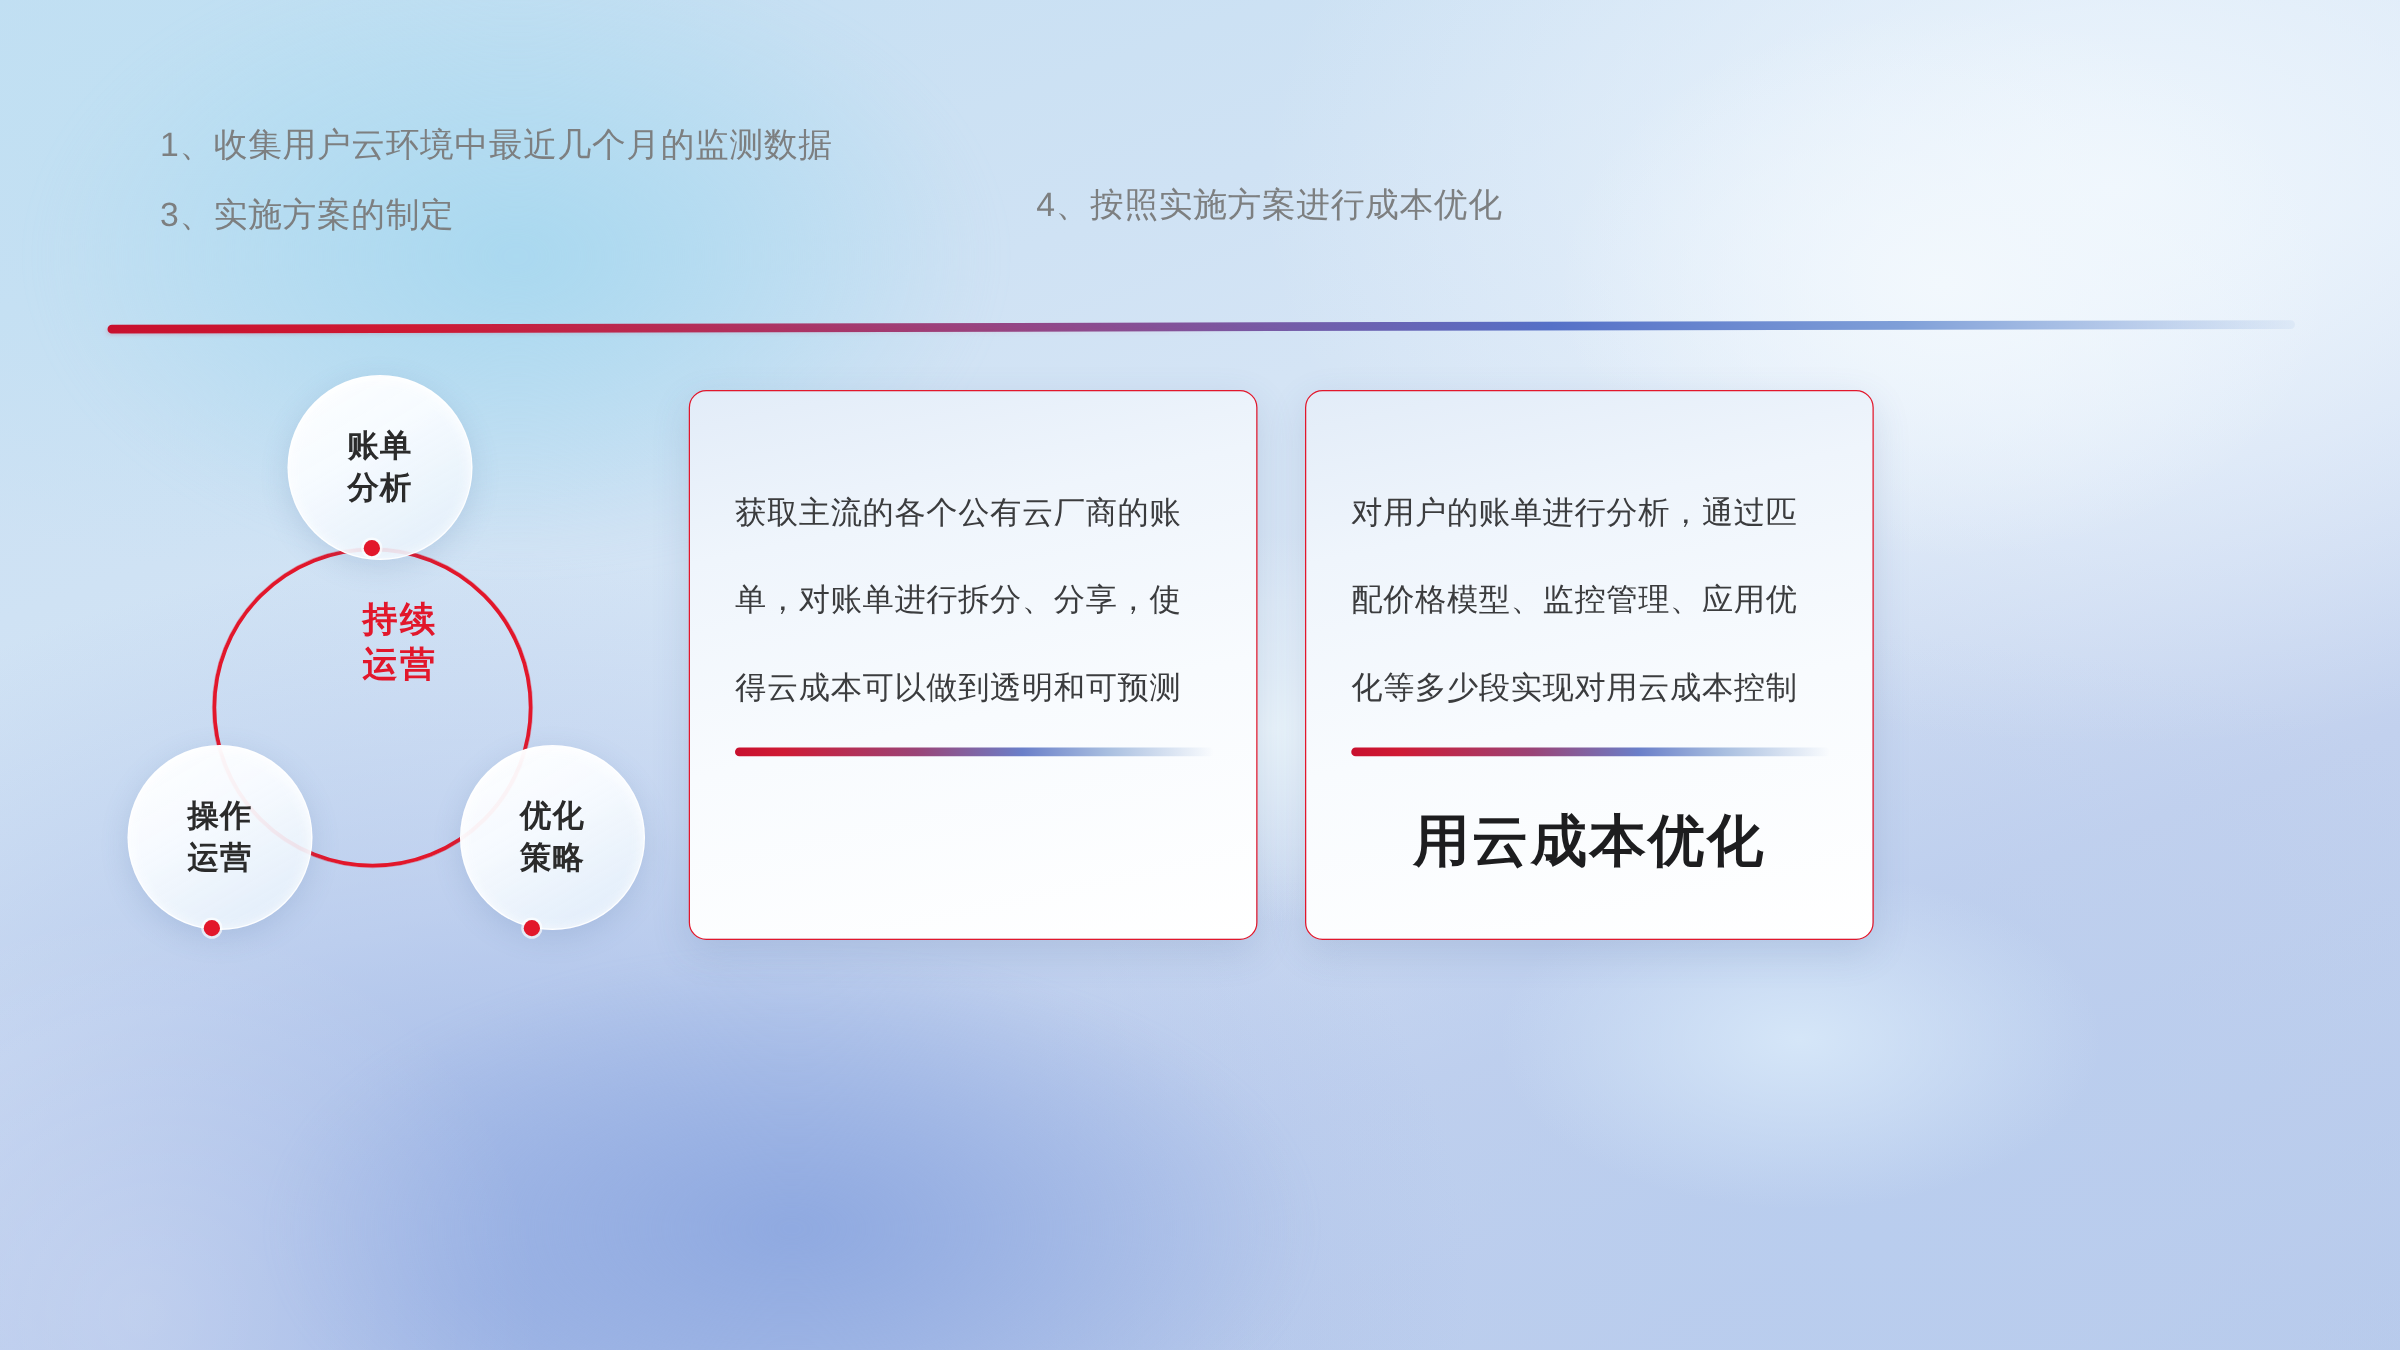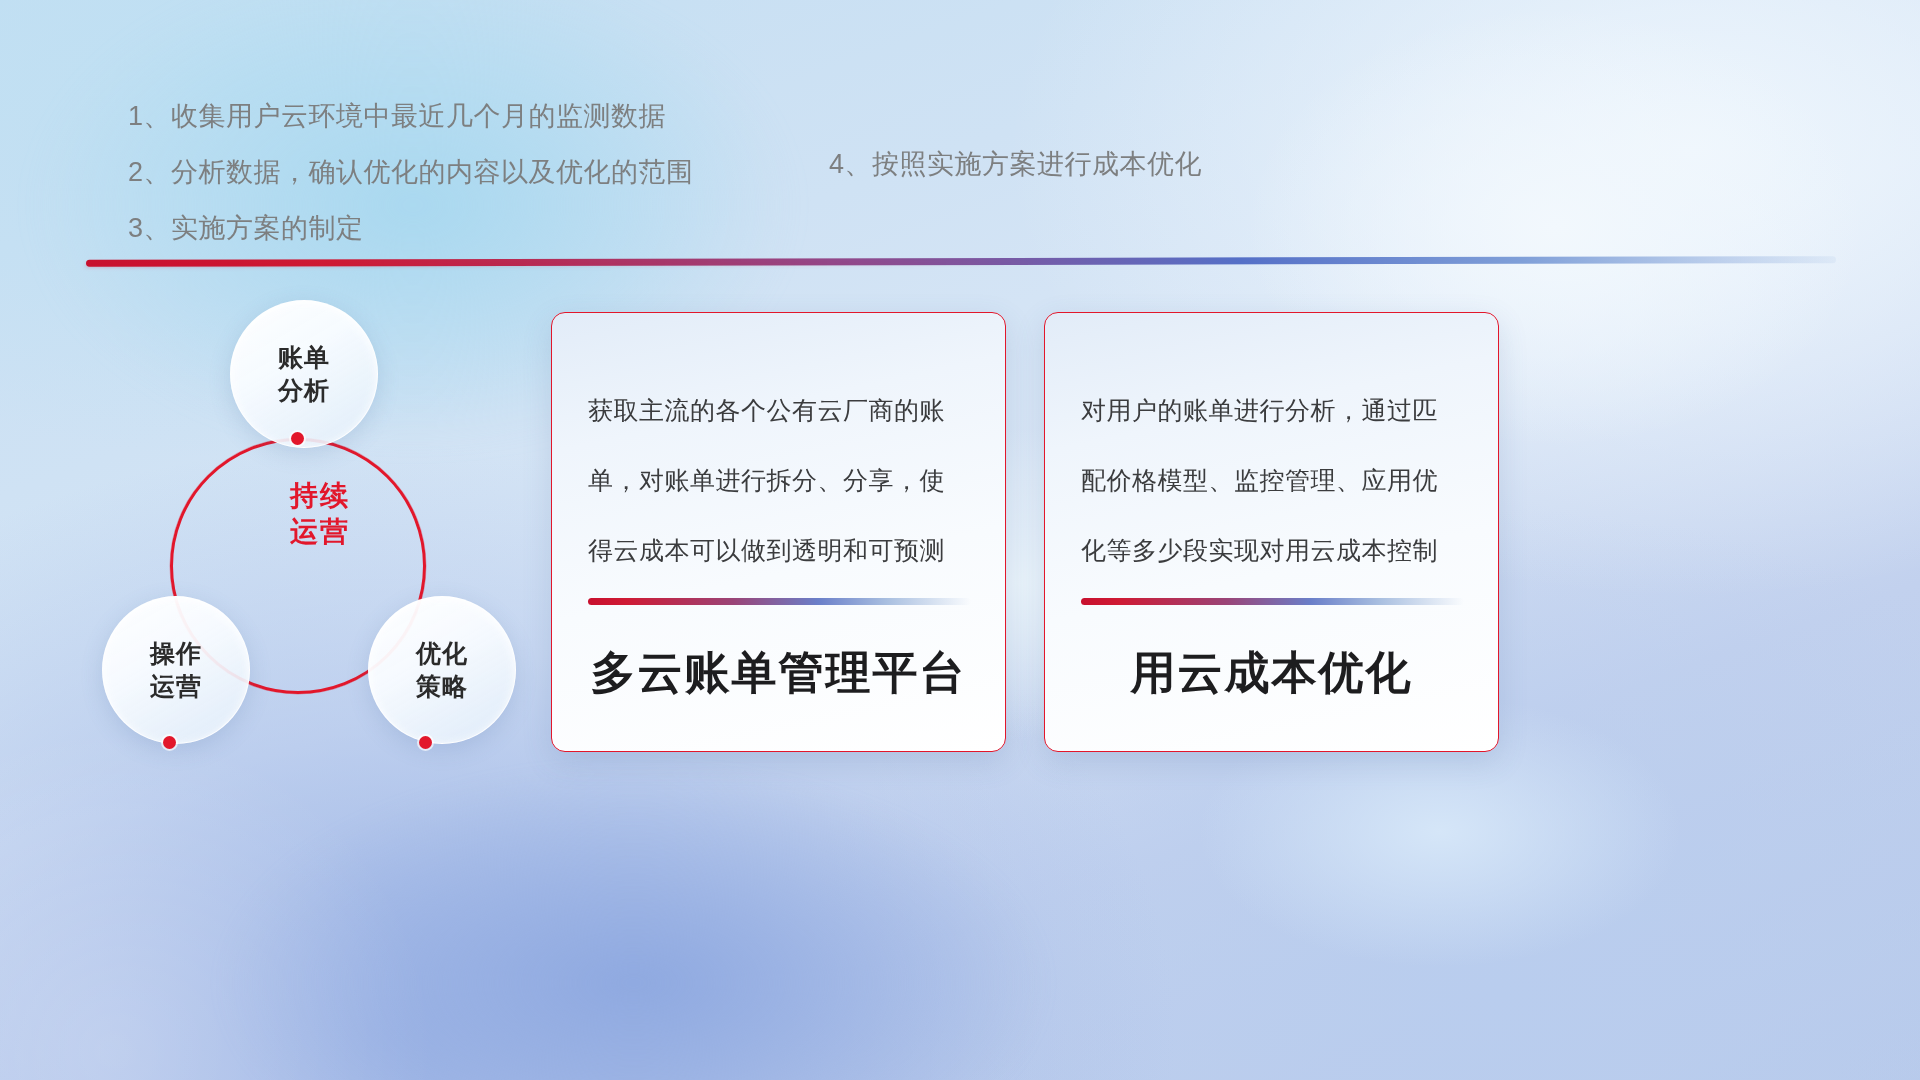--- a/index.html
+++ b/index.html
@@ -150,21 +150,20 @@
   <div class="bg-glow-2"></div>
   <div class="bg-glow-3"></div>
   <div class="bg-glow-4"></div>
   <div class="bg-glow-5"></div>
   <div class="bg-arc"></div>
 </div>
 
 <div id="top-list">
   <div class="col col-left">
     <div class="list-item">1、收集用户云环境中最近几个月的监测数据</div>
-    <div class="list-item">2、分析数据，确认优化的内容以及优化的范围</div>
     <div class="list-item">3、实施方案的制定</div>
   </div>
   <div class="col col-right">
     <div class="list-item">4、按照实施方案进行成本优化</div>
   </div>
 </div>
 
 <div id="divider"></div>
 
 <div id="venn">
@@ -188,20 +187,19 @@
   </div>
 
   <div class="node" id="node-top"></div>
   <div class="node" id="node-left"></div>
   <div class="node" id="node-right"></div>
 </div>
 
 <div class="card" id="card-1">
   <div class="card-body">获取主流的各个公有云厂商的账单，对账单进行拆分、分享，使得云成本可以做到透明和可预测</div>
   <div class="card-rule"></div>
-  <div class="card-title">多云账单管理平台</div>
 </div>
 
 <div class="card" id="card-2">
   <div class="card-body">对用户的账单进行分析，通过匹配价格模型、监控管理、应用优化等多少段实现对用云成本控制</div>
   <div class="card-rule"></div>
   <div class="card-title">用云成本优化</div>
 </div>
 
 </body></html>

